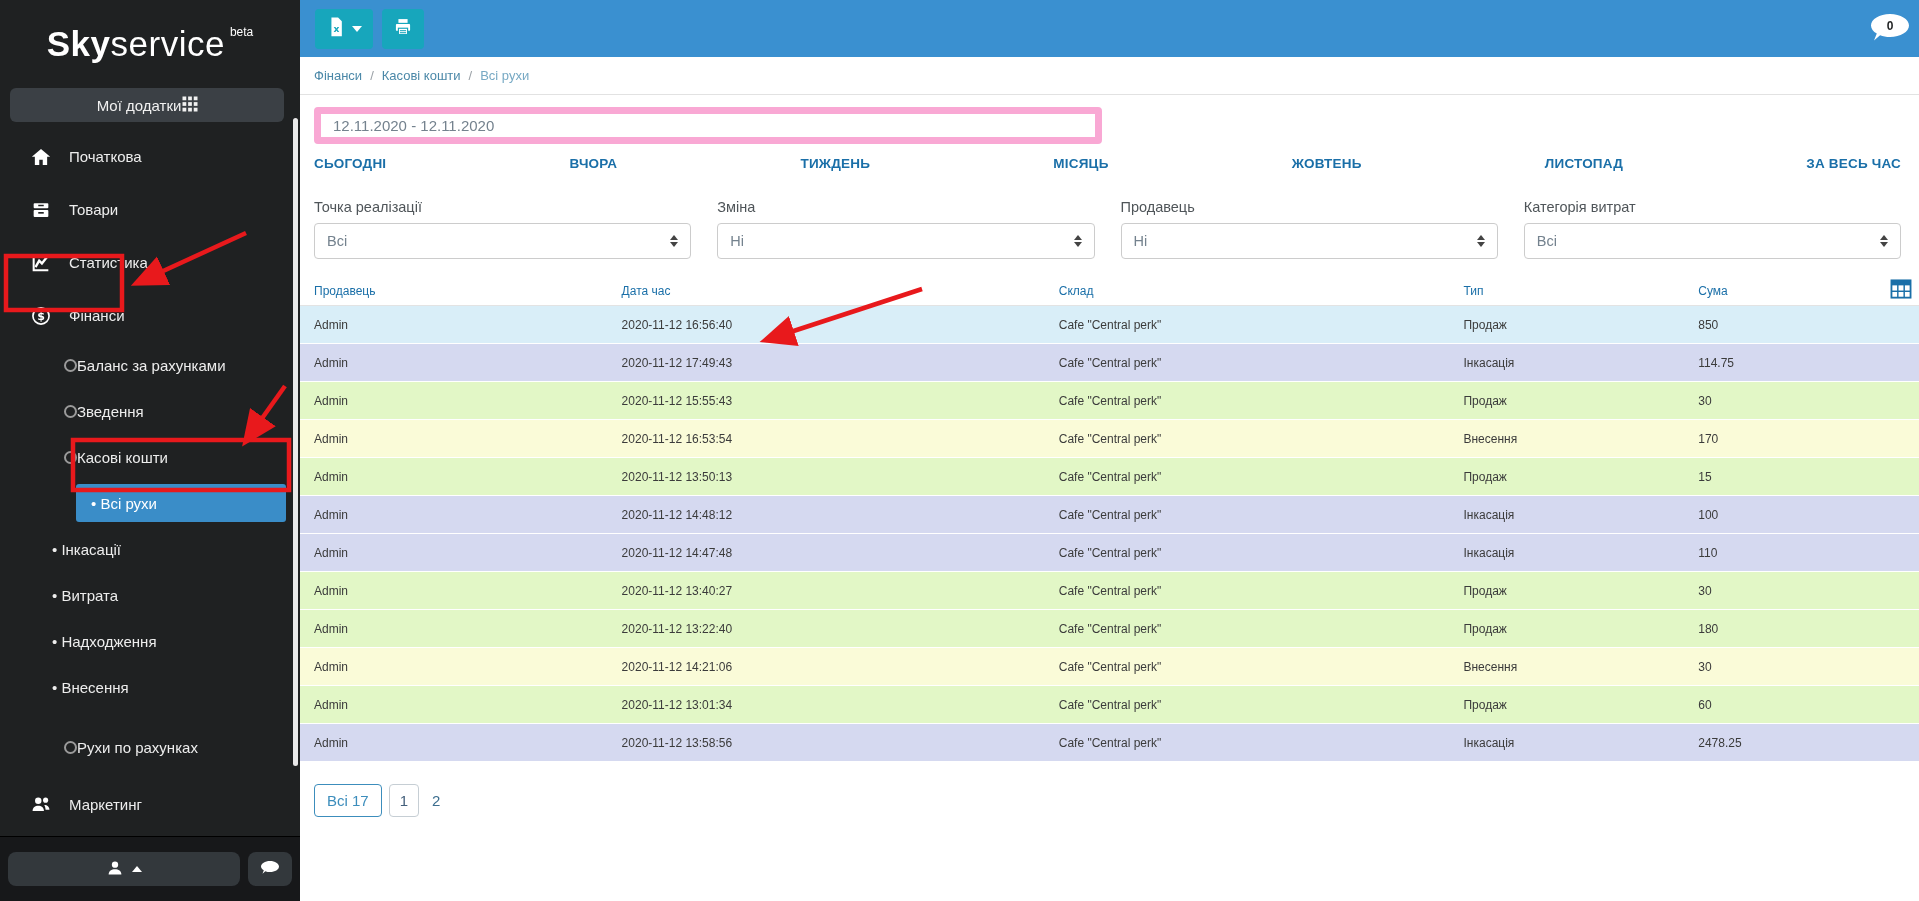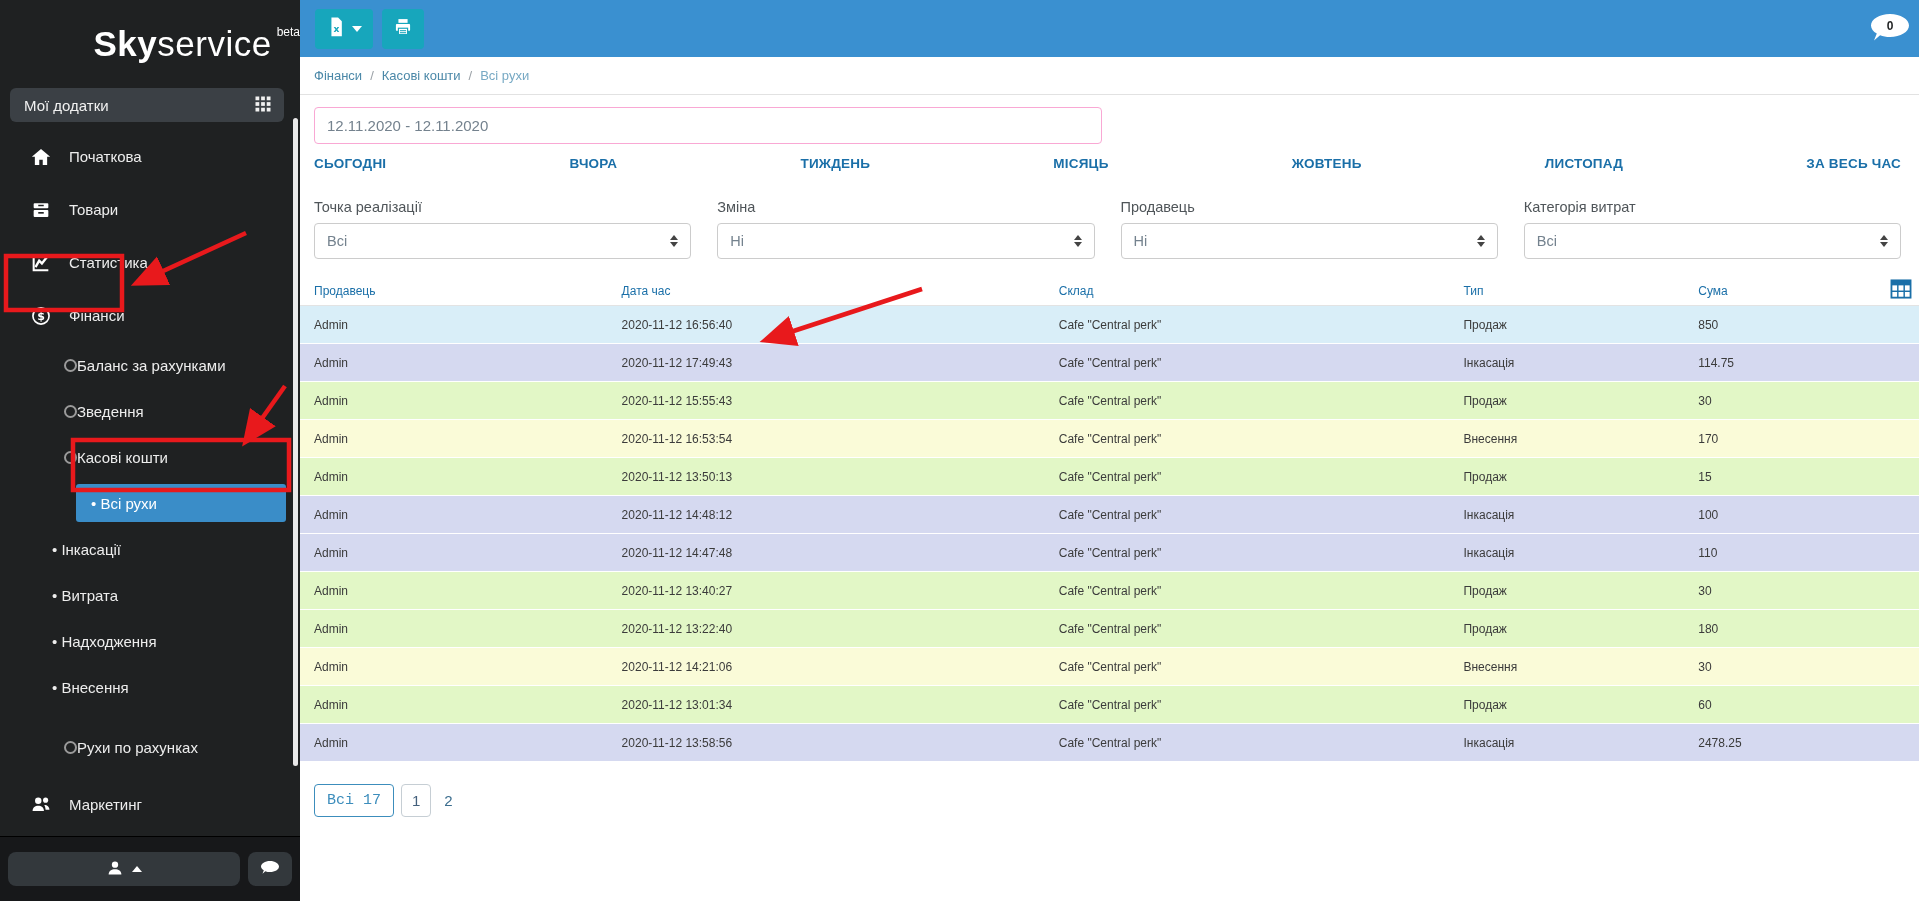--- a/index.html
+++ b/index.html
@@ -2,26 +2,26 @@
 <html><head>
 <meta charset="utf-8">
 <style>
   * { margin:0; padding:0; box-sizing:border-box; }
   html,body { width:1919px; height:901px; overflow:hidden; background:#fff;
               font-family:"Liberation Sans","DejaVu Sans",sans-serif; }
   .app { display:flex; width:1919px; height:901px; position:relative; }
 
   
   .sidebar { position:relative; width:300px; height:901px; background:#1f2122; flex:0 0 300px; overflow:hidden; }
-  .logo { height:88px; display:flex; align-items:center; justify-content:flex-end; color:#fff; }
+  .logo { height:88px; display:flex; align-items:center; justify-content:center; color:#fff; }
   .logo-bold { font-size:35px; font-weight:700; letter-spacing:.5px; }
   .logo-light { font-size:35px; font-weight:300; letter-spacing:.5px; }
   .logo-beta { font-size:12px; font-weight:300; margin-left:5px; transform:translateY(-12px); display:inline-block; }
   .apps-pill { margin:0 16px 0 10px; height:34px; background:#3b4045; border-radius:6px;
-               display:flex; align-items:center; justify-content:space-between; padding:0 12px 0 14px;
+               display:flex; align-items:center; justify-content:center; padding:0 12px 0 14px;
                color:#f1f1f1; font-size:15px; cursor:pointer; }
   .sb-nav { padding-top:8px; }
   .nav-item { display:flex; align-items:center; color:#ededed; font-size:15px; cursor:pointer; }
   .lvl1 { height:53px; padding-left:29px; gap:16px; }
   .lvl1 .nav-icon { width:24px; height:24px; display:flex; align-items:center; justify-content:center; }
   .lvl2 { height:46px; padding-left:64px; }
   .radio-icon { width:13px; height:13px; border:2px solid #9a9a9a; border-radius:50%; flex:0 0 13px; }
   .lvl3 { height:46px; padding-left:52px; }
   .lvl3 .nav-label::before { content:"• "; }
   .lvl3.active { height:38px; margin:4px 14px 4px 76px; padding-left:15px; background:#3a8dc8;
@@ -51,21 +51,21 @@
   .tb-chat { position:absolute; right:8px; top:12px; cursor:pointer; }
 
   .breadcrumb { height:38px; background:#fff; border-bottom:1px solid #e2e2e2; display:flex; align-items:center;
                 padding-left:14px; font-size:13px; gap:8px; }
   .bc-link { color:#4b88a8; cursor:pointer; }
   .bc-sep { color:#9aa0a6; }
   .bc-current { color:#77a9c4; }
 
   .content { padding:12px 18px 0 14px; }
   .date-label { font-size:16px; color:#4f5559; margin-bottom:7px; }
-  .date-input { width:788px; height:37px; border:1px solid #f9a8d4; border-radius:4px; padding:0 12px;
+  .date-input { width:788px; height:37px; border:7px solid #f9a8d4; border-radius:4px; padding:0 12px;
                 font-size:15px; color:#74828e; font-family:inherit; outline:none; display:block; }
   .quick-filters { margin-top:12px; display:flex; gap:24px;justify-content:space-between; }
   .qf { font-size:13.5px; font-weight:700; color:#1a6fa8; cursor:pointer; letter-spacing:.2px; }
   .filter-grid { margin-top:28px; display:grid; grid-template-columns:repeat(4,1fr); column-gap:26px; }
   .f-label { font-size:14.5px; color:#4f5559; margin-bottom:8px; }
   .select { height:36px; border:1px solid #ccc; border-radius:4px; background:#fff; display:flex;
             align-items:center; justify-content:space-between; padding:0 12px; cursor:pointer; }
   .sel-value { font-size:14.5px; color:#74828e; }
   .sel-arrows { display:flex; flex-direction:column; gap:2px; }
   .tri-u { width:0; height:0; border-left:4px solid transparent; border-right:4px solid transparent; border-bottom:5px solid #444; }
@@ -82,21 +82,21 @@
   .trow[data-color="lavender"] { background:#d5d9f0; }
   .trow[data-color="green"]    { background:#e2f7c6; }
   .trow[data-color="yellow"]   { background:#fafbd8; }
   .cols-icon { position:absolute; right:7px; top:3px; cursor:pointer; }
 
   .content-footer { padding:11px 18px 0 14px; }
   .counts { font-size:13px; color:#3b3b3b; }
   .counts b { font-weight:700; }
   .pagination { margin-top:11px; display:flex; align-items:center; gap:7px; }
   .pg-all { border:1px solid #3c8dbc; color:#3c8dbc; background:#fff; font-size:15px; padding:7px 12px;
-            border-radius:4px; cursor:pointer; font-family:Liberation Mono, monospace; }
+            border-radius:4px; cursor:pointer; font-family:Liberation Sans, sans-serif; }
   .pg-num { border:1px solid #c6ced4; color:#44607c; background:#fff; font-size:15px; padding:7px 10px;
             border-radius:4px; cursor:pointer; font-family:inherit; }
   .pg-link { color:#3c6e8f; font-size:15px; margin-left:6px; cursor:pointer; }
 
   
   .annotations { position:absolute; left:0; top:0; width:1919px; height:901px; pointer-events:none; z-index:60; }
 </style>
 </head>
 <body>
 

